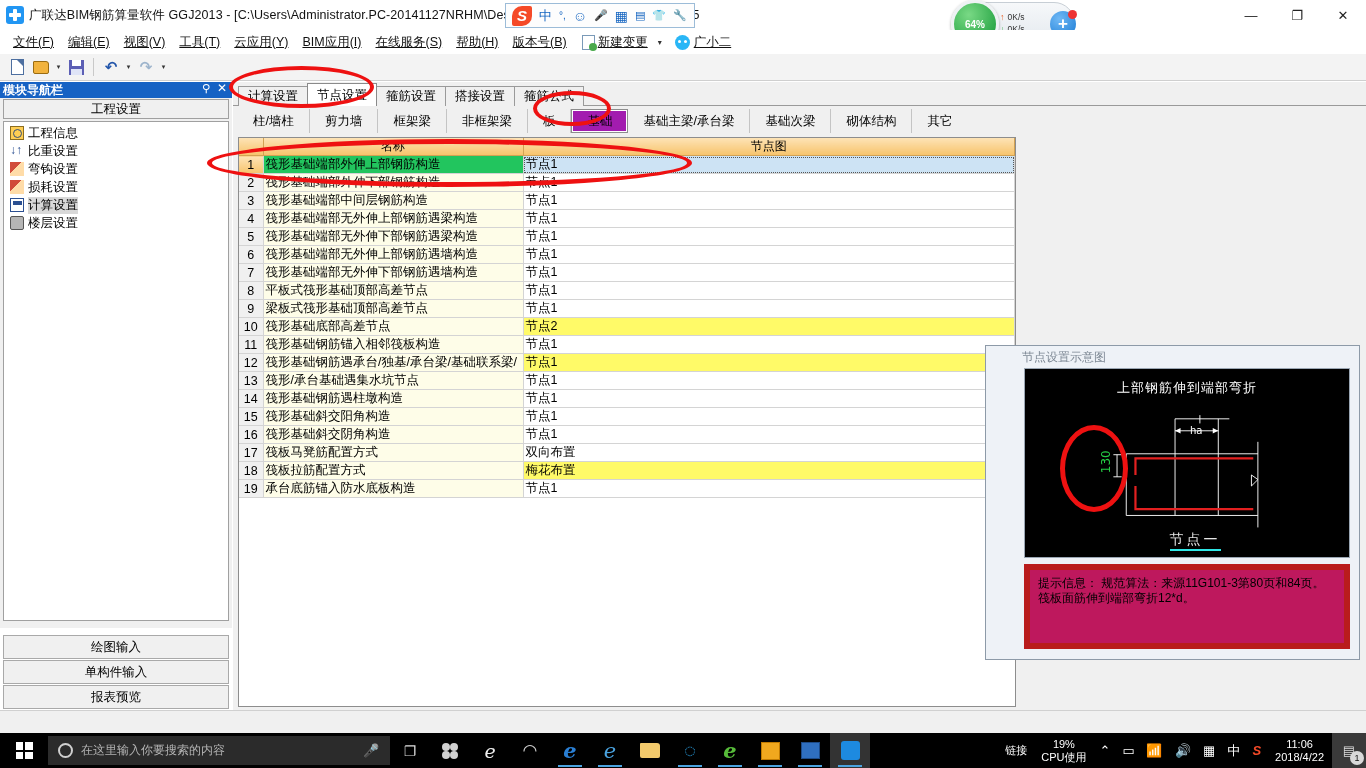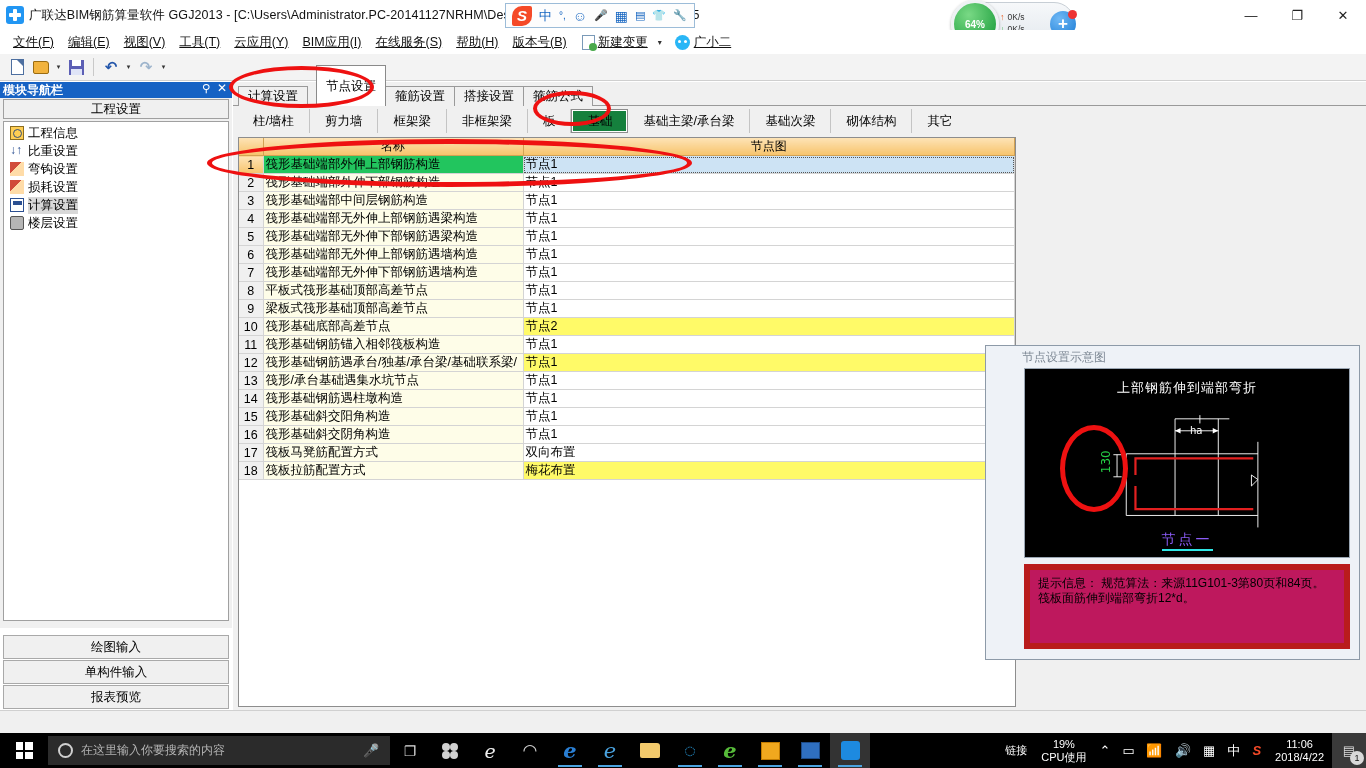--- a/index.html
+++ b/index.html
@@ -139,29 +139,29 @@
 
   
   .main{ position:absolute; left:233px; top:82px; width:1133px; height:628px; background:#f0f0f0;}
 
   .tabrow1{ position:absolute; left:5px; top:0px; display:flex; align-items:flex-end; height:24px;}
   .tab1{
     height:20px; padding:0 9px; font-size:12.5px; color:#000; background:#f0f0f0;
     border:1px solid #9a9a9a; border-bottom:none; display:flex;align-items:center;
     margin-right:-1px;
   }
-  .tab1.active{ background:#ffffff; height:41px; font-weight:normal; border-color:#8a8a8a; position:relative; z-index:3;margin-left:9px;}
+  .tab1.active{ background:#ffffff; height:23px; font-weight:normal; border-color:#8a8a8a; position:relative; z-index:3;}
   .tabrow1-line{ position:absolute; left:0; top:23px; width:1133px; height:1px; background:#9a9a9a;}
 
   .tabrow2{ position:absolute; left:5px; top:26px; display:flex; align-items:center; height:26px;}
   .tab2{
     height:24px; padding:0 15px; font-size:12.5px; color:#000;
     display:flex;align-items:center; border-right:1px solid #c4c4c4;
   }
-  .tab2.active{ background:#15803d; border:1px solid #8d8d8d; box-shadow:inset 0 0 0 1px #fff; }
+  .tab2.active{ background:#a21caf; border:1px solid #8d8d8d; box-shadow:inset 0 0 0 1px #fff; }
 
   .gridbox{
     position:absolute; left:5px; top:55px; width:778px; height:570px;
     background:#fff; border:1px solid #8d8d8d;
   }
   table.grid{ border-collapse:collapse; width:100%; table-layout:fixed; }
   table.grid th{
     height:17px; font-size:12px; font-weight:normal; color:#000;
     background:linear-gradient(#fde3b6,#f7c46c);
     border:1px solid #d2a254; border-top:none; border-left:none;
@@ -183,21 +183,21 @@
   
   .nodepanel{
     position:absolute; left:752px; top:263px; width:375px; height:315px;
     background:#eef2f7; border:1px solid #8d9aa8;padding-left:29px;
   }
   .np-title{ font-size:12px; color:#7d8894; padding:3px 0 2px 7px;}
   .np-canvas{
     margin:0 9px; height:190px; background:#000; border:1px solid #9aa6b3; position:relative; overflow:hidden;
   }
   .np-h{ position:absolute; top:10px; left:0; width:100%; text-align:center; color:#fff; font-size:13px; letter-spacing:1px;}
-  .np-foot{ position:absolute; bottom:8px; left:0; width:100%; text-align:center; color:#8b5cf6; font-size:14px; letter-spacing:3px;}
+  .np-foot{ position:absolute; bottom:8px; left:8px; width:100%; text-align:center; color:#e5e5e5; font-size:14px; letter-spacing:3px;}
   .np-foot span{ border-bottom:2px solid #2ee6e6; padding-bottom:2px;}
   .np-tip{
     margin:6px 9px 0 9px; height:85px; background:#be185d; border:6px solid #b91c1c;
     font-size:12px; color:#000; padding:6px 8px; line-height:15px;
   }
   .np-tip b{ font-weight:normal;}
 
   .btmbtns{ position:absolute; left:8px; top:662px; display:flex; gap:12px;}
   .bbtn{
     min-width:92px; height:24px; background:#f0f0f0; border:1px solid #9a9a9a;
@@ -488,20 +488,25 @@
             <tr>
               <td class="idx">17</td>
               <td class="nm">筏板马凳筋配置方式</td>
               <td class="val">双向布置</td>
             </tr>
             <tr>
               <td class="idx">18</td>
               <td class="nm">筏板拉筋配置方式</td>
               <td class="val hl">梅花布置</td>
             </tr>
+            <tr>
+              <td class="idx">19</td>
+              <td class="nm">承台底筋锚入防水底板构造</td>
+              <td class="val">节点1</td>
+            </tr>
           </tbody>
       </table>
     </div>
 
     <div class="nodepanel">
       <div class="np-title">节点设置示意图</div>
       <div class="np-canvas">
         <div class="np-h">上部钢筋伸到端部弯折</div>
         <svg width="100%" height="100%" viewBox="0 0 352 190">
 

